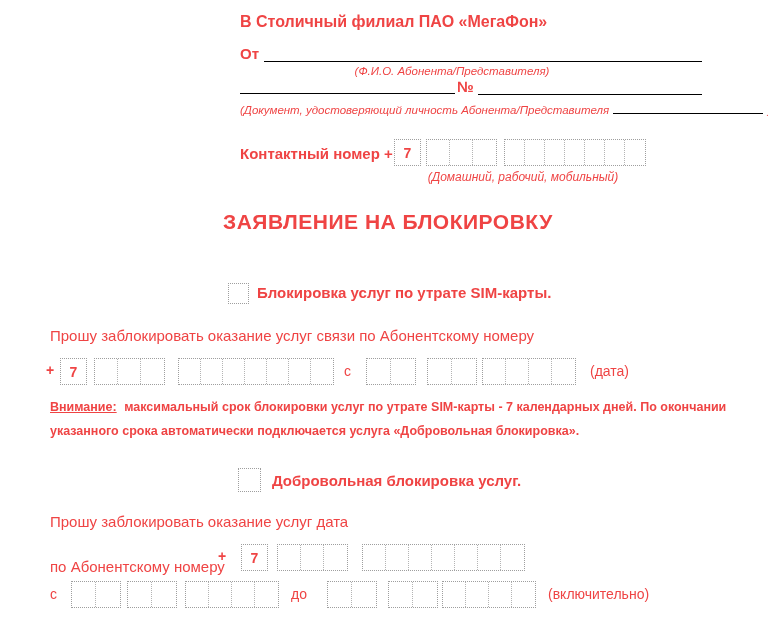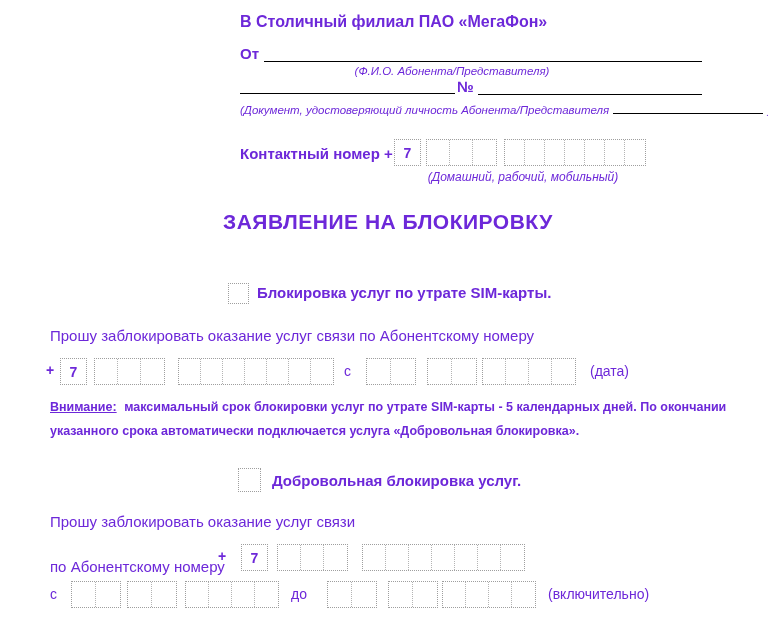--- a/index.html
+++ b/index.html
@@ -1,18 +1,18 @@
 <!DOCTYPE html>
 <html><head>
 <meta charset="utf-8">
 <style>
   html,body { margin:0; padding:0; background:#ffffff; }
   .page {
     position:relative; width:768px; height:623px; background:#ffffff;
-    font-family:"Liberation Sans", sans-serif; color:#6d28d9; overflow:hidden;
+    font-family:"Liberation Sans", sans-serif; color:#ef4444; overflow:hidden;
   }
   .abs { position:absolute; }
   .b { font-weight:bold; }
   .u { text-decoration:underline; }
 
   .txt15 { font-size:15px; }
   .txt14 { font-size:14px; }
 
   .header { left:240px; top:13px; font-size:16px; font-weight:bold; }
 
@@ -123,27 +123,27 @@
   <div class="grp" style="left:482px; top:358px;">
       <i class="cell"></i>
       <i class="cell"></i>
       <i class="cell"></i>
       <i class="cell"></i>
     </div>
   <div class="abs txt14" style="left:590px; top:363px;">(дата)</div>
 
   <div class="abs warning">
     <span class="u">Внимание:</span>
-    <span>максимальный срок блокировки услуг по утрате SIM-карты  - 5 календарных дней. По окончании указанного срока автоматически подключается услуга «Добровольная блокировка».</span>
+    <span>максимальный срок блокировки услуг по утрате SIM-карты  - 7 календарных дней. По окончании указанного срока автоматически подключается услуга «Добровольная блокировка».</span>
   </div>
 
   <div class="checkbox" style="left:238px; top:468px; width:23px; height:24px;"></div>
   <div class="chklabel" style="left:272px; top:472px;">Добровольная блокировка услуг.</div>
 
-  <div class="abs txt15" style="left:50px; top:513px;">Прошу заблокировать оказание услуг связи</div>
+  <div class="abs txt15" style="left:50px; top:513px;">Прошу заблокировать оказание услуг дата</div>
 
   <div class="abs txt15" style="left:50px; top:558px;">по Абонентскому номеру</div>
   <div class="abs b txt14" style="left:218px; top:548px;">+</div>
   <div class="cbox" style="left:241px; top:544px;">7</div>
   <div class="grp" style="left:277px; top:544px;">
       <i class="cell"></i>
       <i class="cell"></i>
       <i class="cell"></i>
     </div>
   <div class="grp" style="left:362px; top:544px;">

